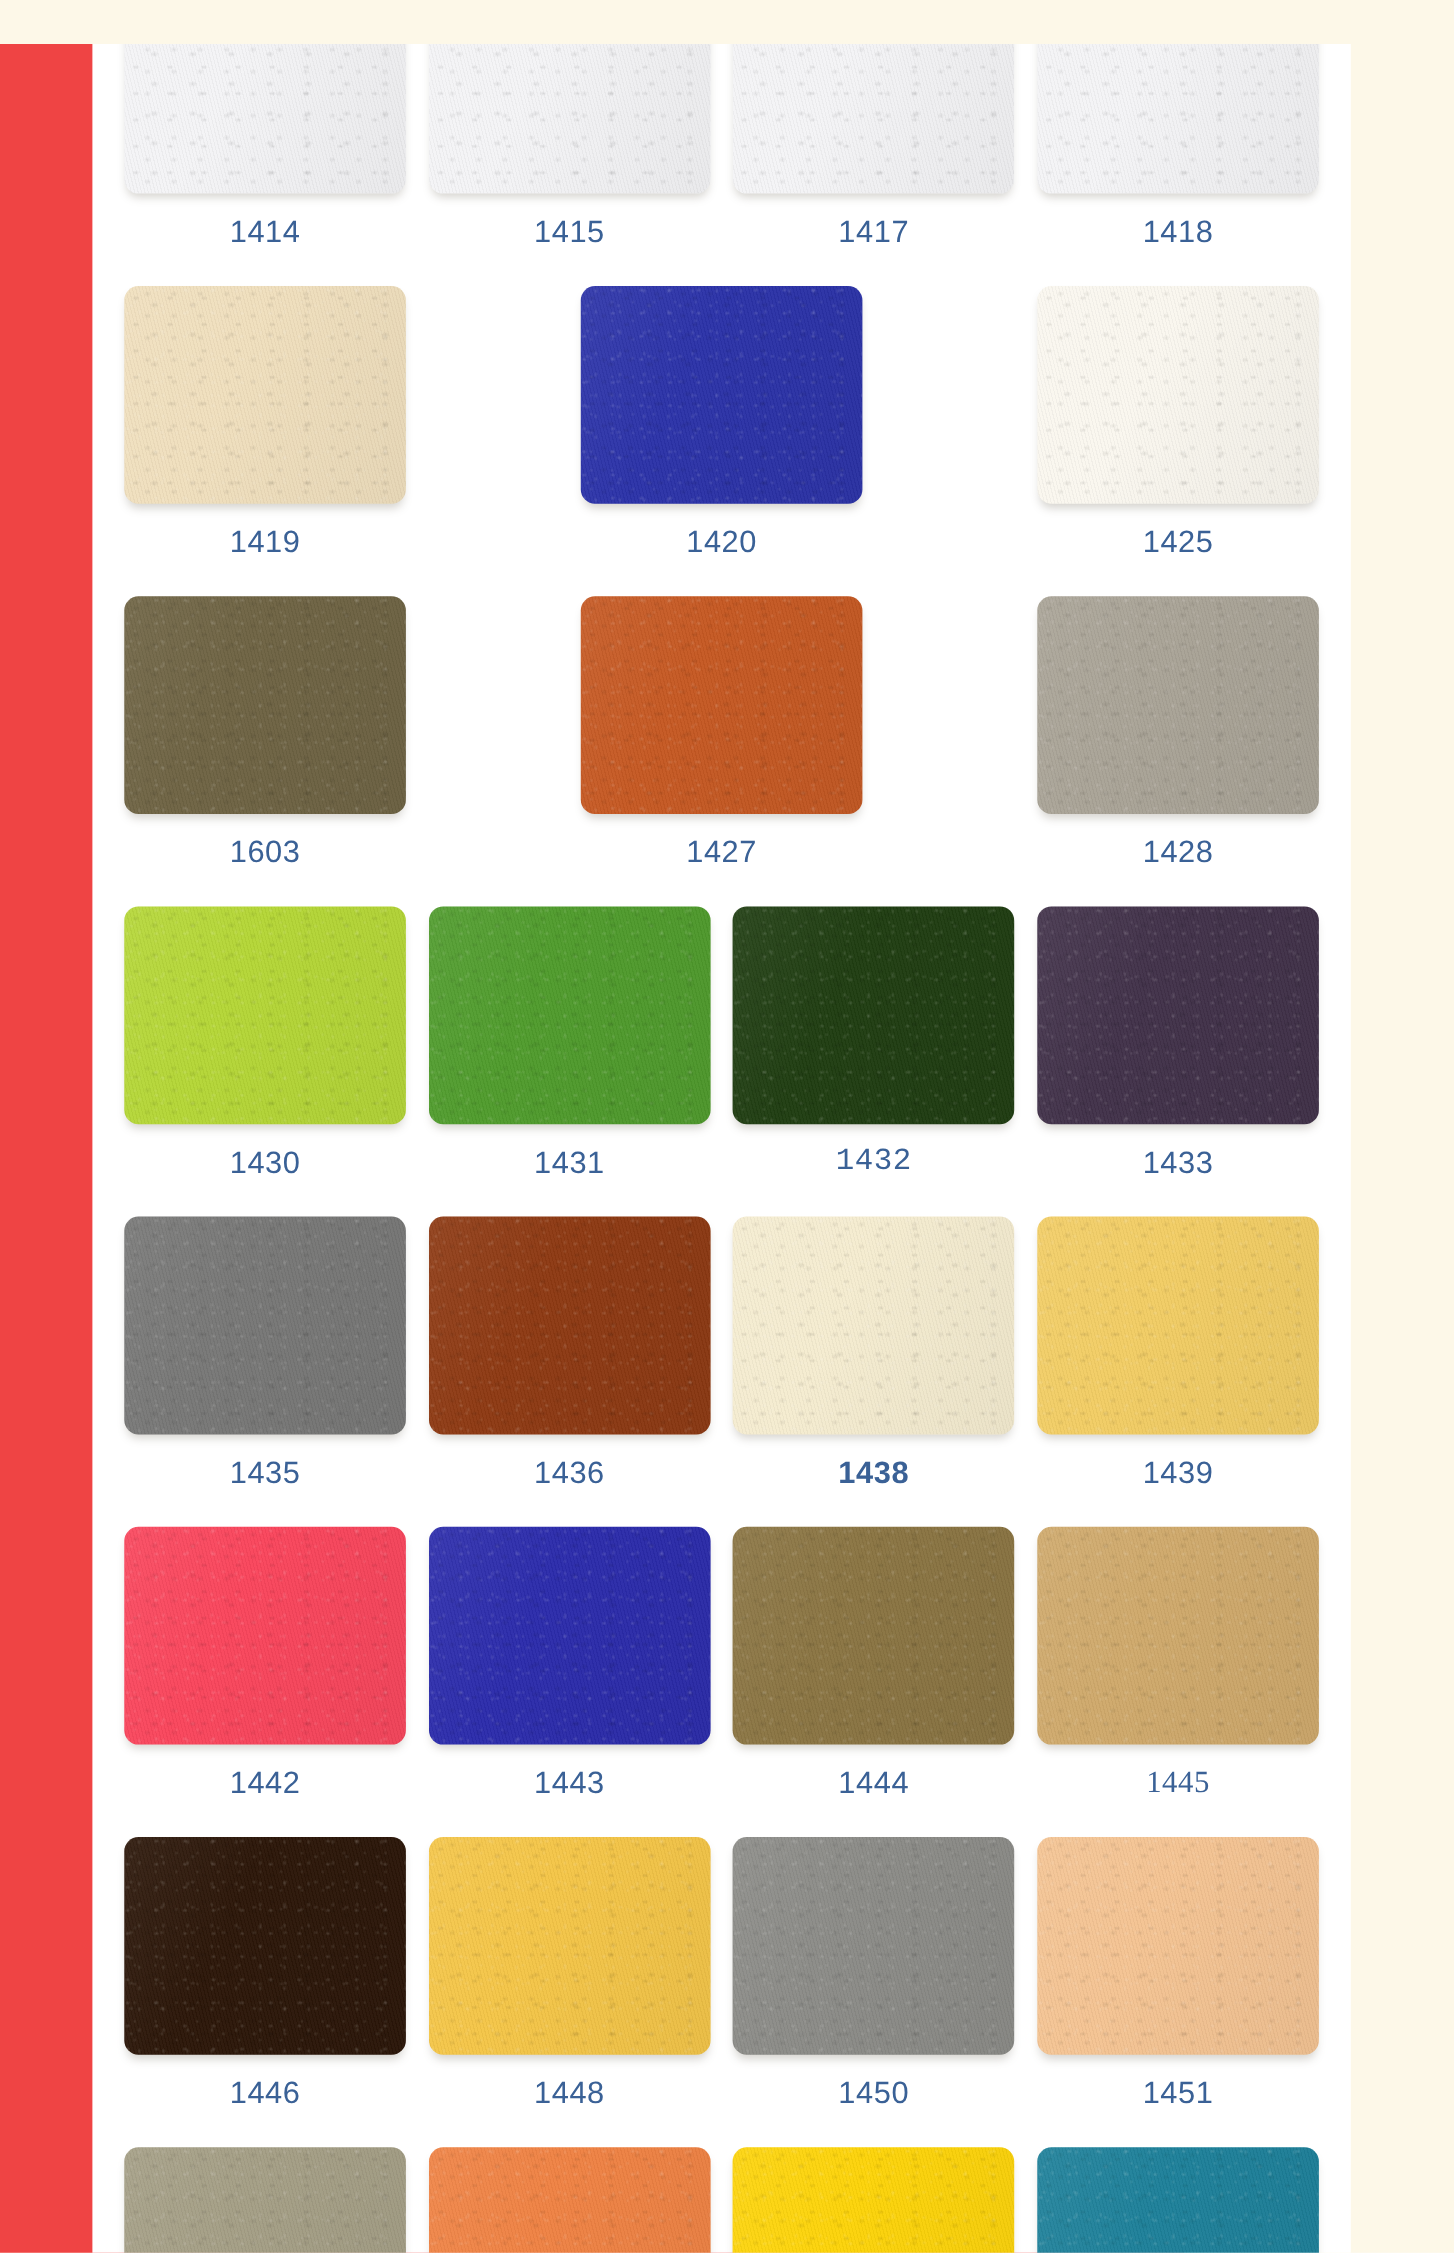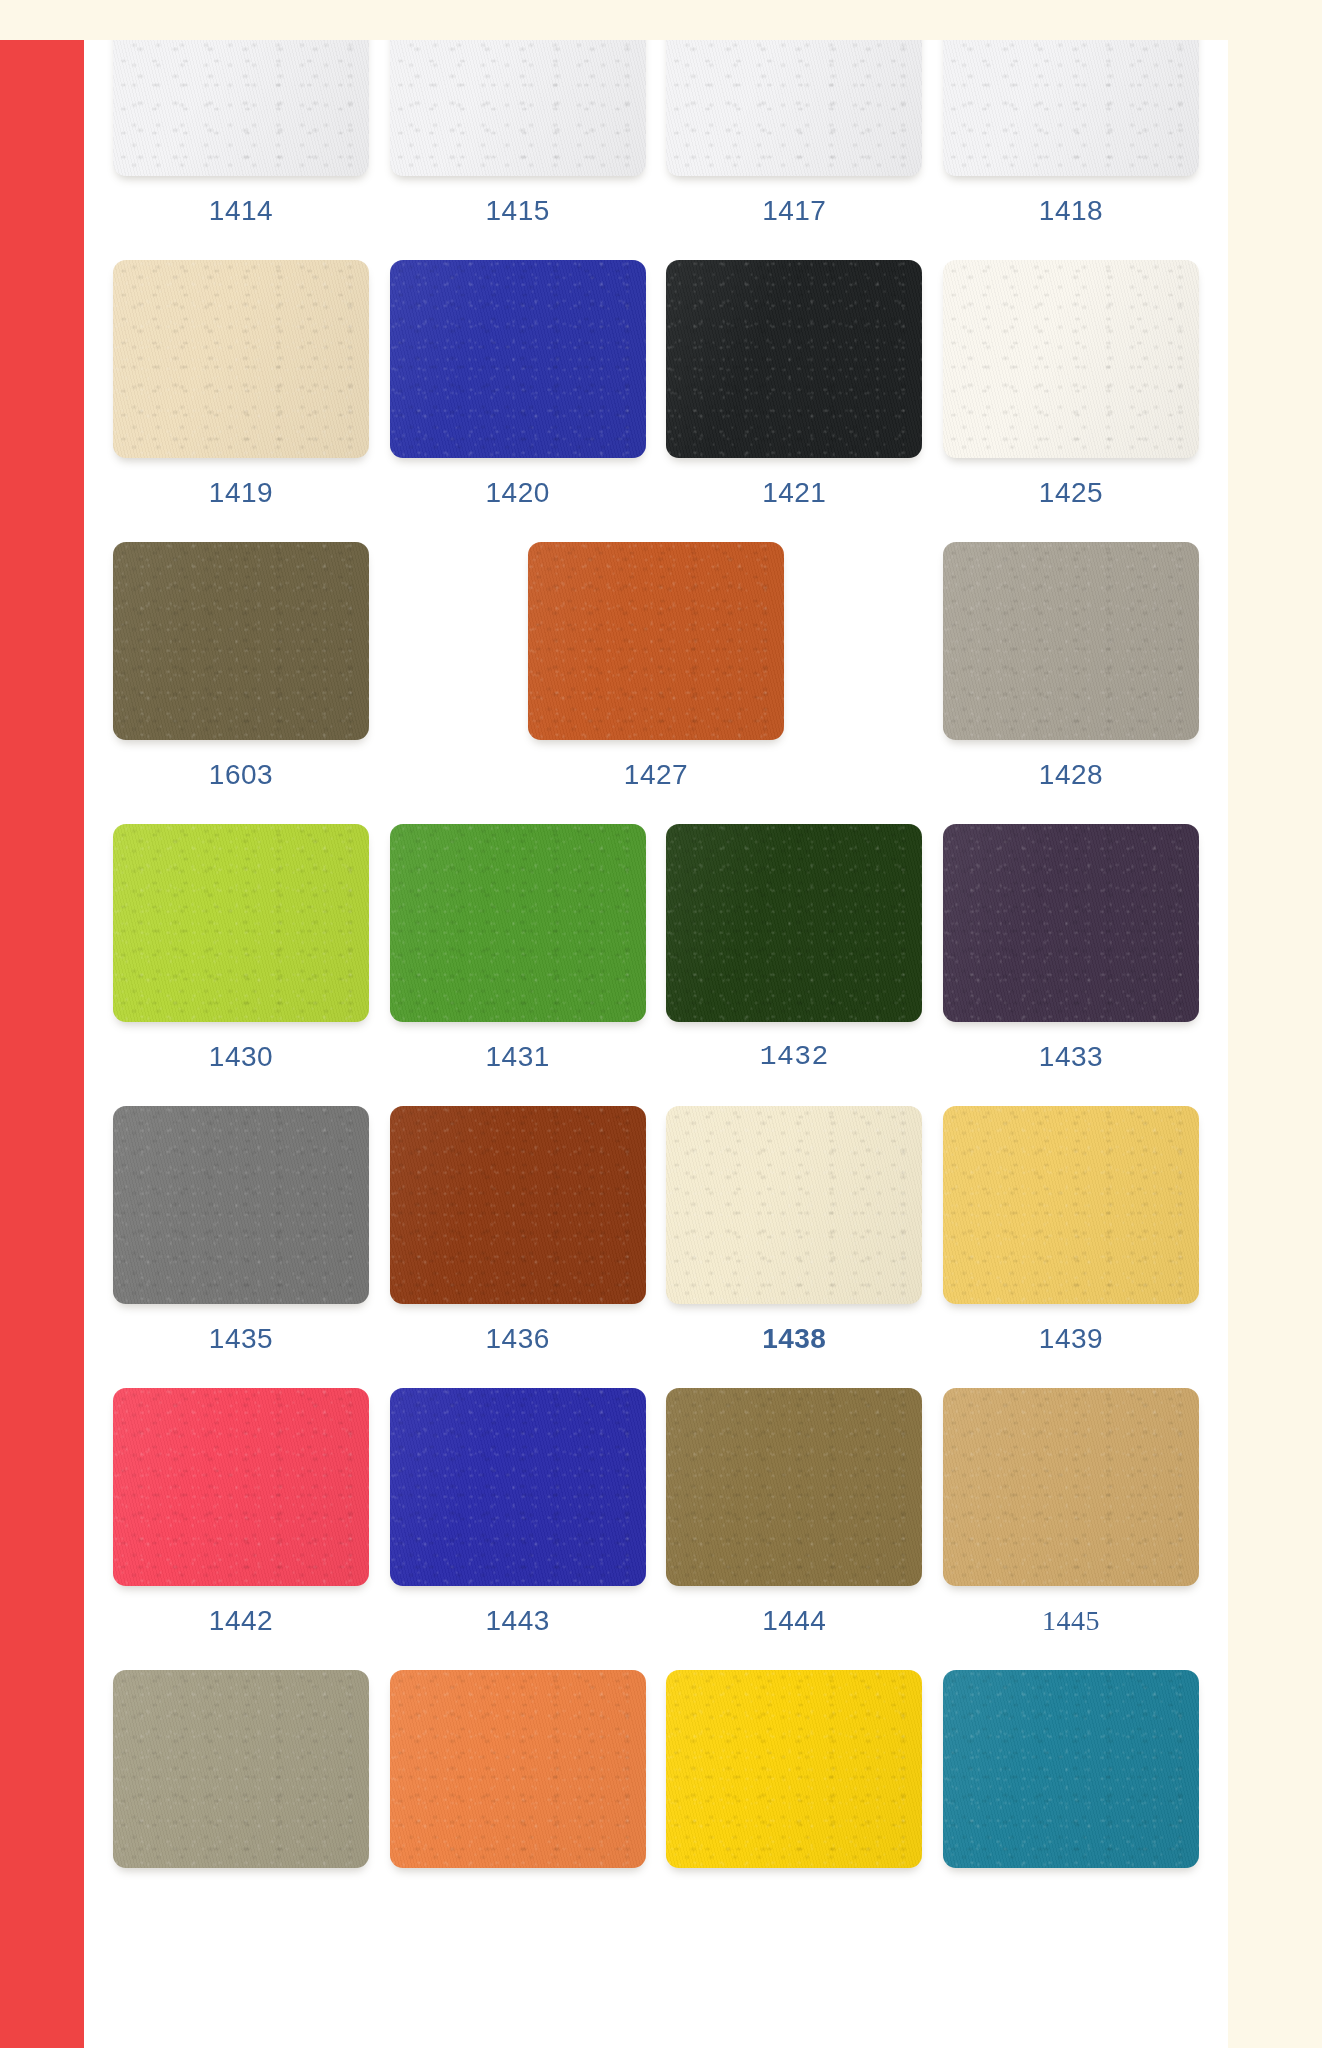--- a/index.html
+++ b/index.html
@@ -153,26 +153,20 @@
             <div class="chip-label" style="color: rgb(58, 97, 150);">1419</div>
           </div>
           <div class="swatch-cell">
             <div class="chip-wrap">
               <div class="chip" style="background: rgb(43, 50, 168);"></div>
             </div>
             <div class="chip-label" style="color: rgb(58, 97, 150);">1420</div>
           </div>
           <div class="swatch-cell">
             <div class="chip-wrap">
-              <div class="chip" style="background: rgb(29, 32, 33);"></div>
-            </div>
-            <div class="chip-label" style="color: rgb(58, 97, 150);">1421</div>
-          </div>
-          <div class="swatch-cell">
-            <div class="chip-wrap">
               <div class="chip" style="background: rgb(250, 247, 239);"></div>
             </div>
             <div class="chip-label" style="color: rgb(58, 97, 150);">1425</div>
           </div>
         </div>
         <div class="swatch-row">
           <div class="swatch-cell">
             <div class="chip-wrap">
               <div class="chip" style="background: rgb(110, 99, 67);"></div>
             </div>
@@ -260,20 +254,46 @@
             <div class="chip-wrap">
               <div class="chip" style="background: rgb(138, 116, 66);"></div>
             </div>
             <div class="chip-label" style="color: rgb(58, 97, 150);">1444</div>
           </div>
           <div class="swatch-cell">
             <div class="chip-wrap">
               <div class="chip" style="background: rgb(207, 169, 107);"></div>
             </div>
             <div class="chip-label" style="color: rgb(58, 97, 150); font-family: Liberation Serif, serif;">1445</div>
+          </div>
+        </div>
+        <div class="swatch-row">
+          <div class="swatch-cell">
+            <div class="chip-wrap">
+              <div class="chip" style="background: rgb(43, 22, 8);"></div>
+            </div>
+            <div class="chip-label" style="color: rgb(58, 97, 150);">1446</div>
+          </div>
+          <div class="swatch-cell">
+            <div class="chip-wrap">
+              <div class="chip" style="background: rgb(244, 197, 71);"></div>
+            </div>
+            <div class="chip-label" style="color: rgb(58, 97, 150);">1448</div>
+          </div>
+          <div class="swatch-cell">
+            <div class="chip-wrap">
+              <div class="chip" style="background: rgb(139, 139, 135);"></div>
+            </div>
+            <div class="chip-label" style="color: rgb(58, 97, 150);">1450</div>
+          </div>
+          <div class="swatch-cell">
+            <div class="chip-wrap">
+              <div class="chip" style="background: rgb(244, 195, 146);"></div>
+            </div>
+            <div class="chip-label" style="color: rgb(58, 97, 150);">1451</div>
           </div>
         </div>
         <div class="swatch-row">
           <div class="swatch-cell">
             <div class="chip-wrap">
               <div class="chip" style="background: rgb(164, 158, 133);"></div>
             </div>
           </div>
           <div class="swatch-cell">
             <div class="chip-wrap">

